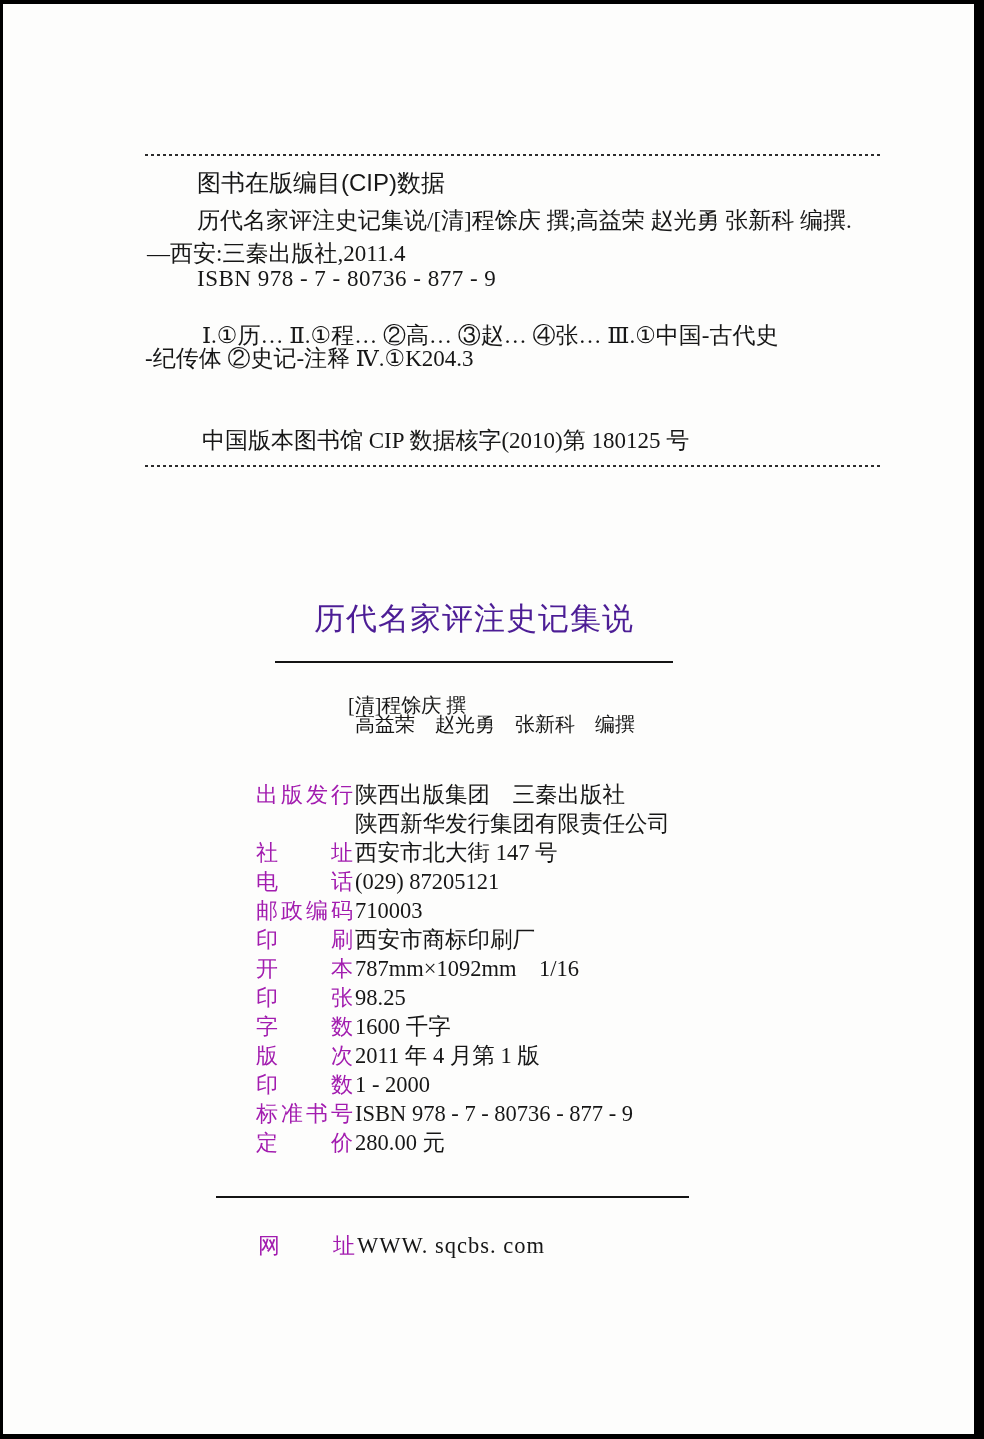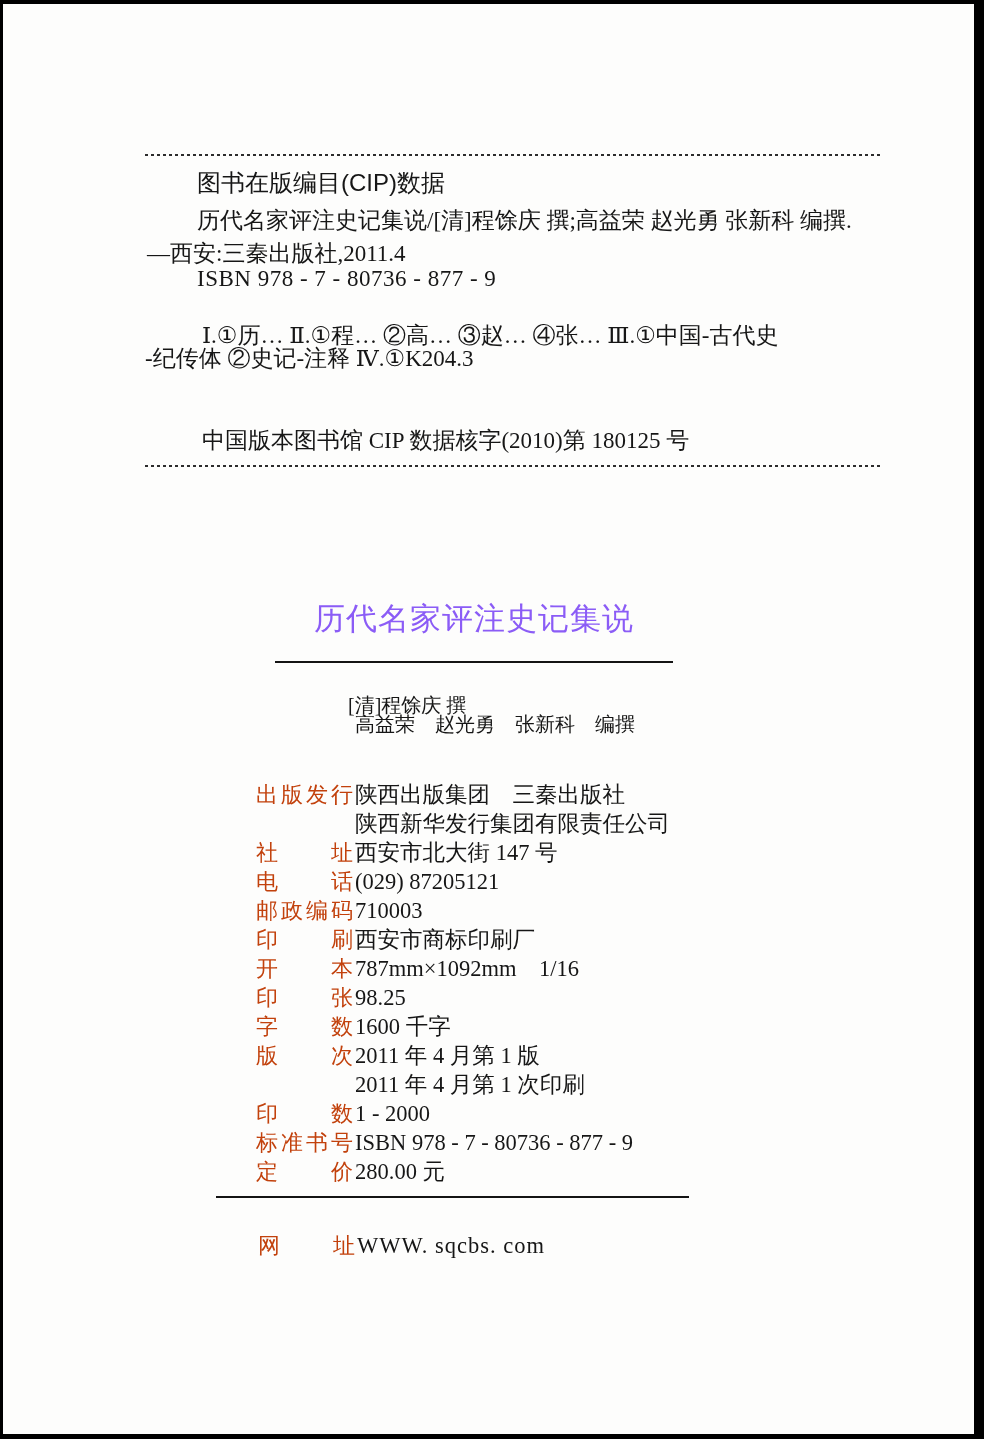--- a/index.html
+++ b/index.html
@@ -31,34 +31,34 @@
   .cip-heading  { top: 14px;  left: 52px; font-size: 24px; }
   .cip-record1  { top: 52px;  left: 52px; }
   .cip-record2  { top: 85px;  left: 2px; }
   .cip-isbn     { top: 110px; left: 52px; letter-spacing: 0.5px; }
   .cip-class1   { top: 146px; left: 57px; margin-top: 21px; }
   .cip-class2   { top: 190px; left: 0; }
   .cip-registry { top: 272px; left: 57px; }
 
   
   .title-block { position: absolute; left: 272px; top: 597px; width: 398px; text-align: center; }
-  .book-title  { font-size: 31px; line-height: 36px; letter-spacing: 1px; color: #8b5cf6; }
+  .book-title  { font-size: 31px; line-height: 36px; letter-spacing: 1px; color: #4c1d95; }
   .title-rule  { margin-top: 24px; border-bottom: 2.5px solid #141414; height: 0; }
 
   
   .author-line { position: absolute; font-size: 20px; line-height: 28px; white-space: nowrap; }
   .author-1 { left: 345px; top: 687px; }
   .author-2 { left: 352px; top: 706px; }
 
   
   .colophon { position: absolute; left: 253px; top: 776px; width: 520px; }
   .crow { display: flex; align-items: flex-start; }
   .clabel {
     flex: none; width: 97px; font-size: 22px; line-height: 29px;
-    text-align: justify; text-align-last: justify; color: #c2410c;
+    text-align: justify; text-align-last: justify; color: #a21caf;
   }
   .cvalue { margin-left: 2px; font-size: 22.5px; line-height: 29px; white-space: nowrap; }
 
   
   .sep-line { position: absolute; left: 213px; top: 1192px; width: 473px; border-top: 2.5px solid #141414; }
   .website-row { position: absolute; left: 255px; top: 1227px; display: flex; align-items: flex-start; }
   .website-row .cvalue { letter-spacing: 1px; }
 </style>
 </head>
 <body>
@@ -127,21 +127,20 @@
 
     <div class="crow">
       <span class="clabel hei">字数</span>
       <div class="cvalue serif">1600 千字</div>
     </div>
 
     <div class="crow">
       <span class="clabel hei">版次</span>
       <div class="cvalue serif">
         <div>2011 年 4 月第 1 版</div>
-        <div>2011 年 4 月第 1 次印刷</div>
       </div>
     </div>
 
     <div class="crow">
       <span class="clabel hei">印数</span>
       <div class="cvalue serif">1 - 2000</div>
     </div>
 
     <div class="crow">
       <span class="clabel hei">标准书号</span>

